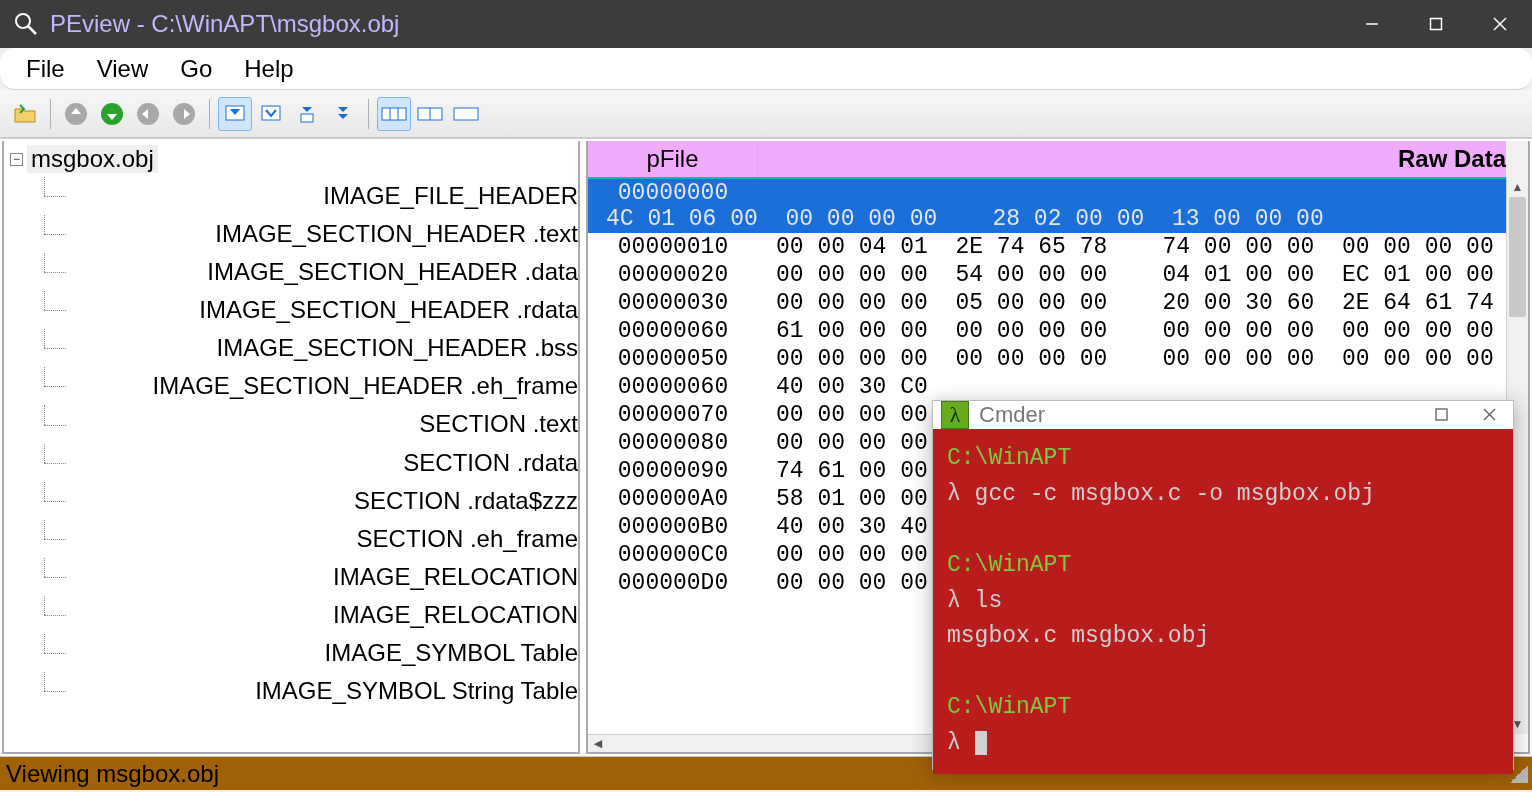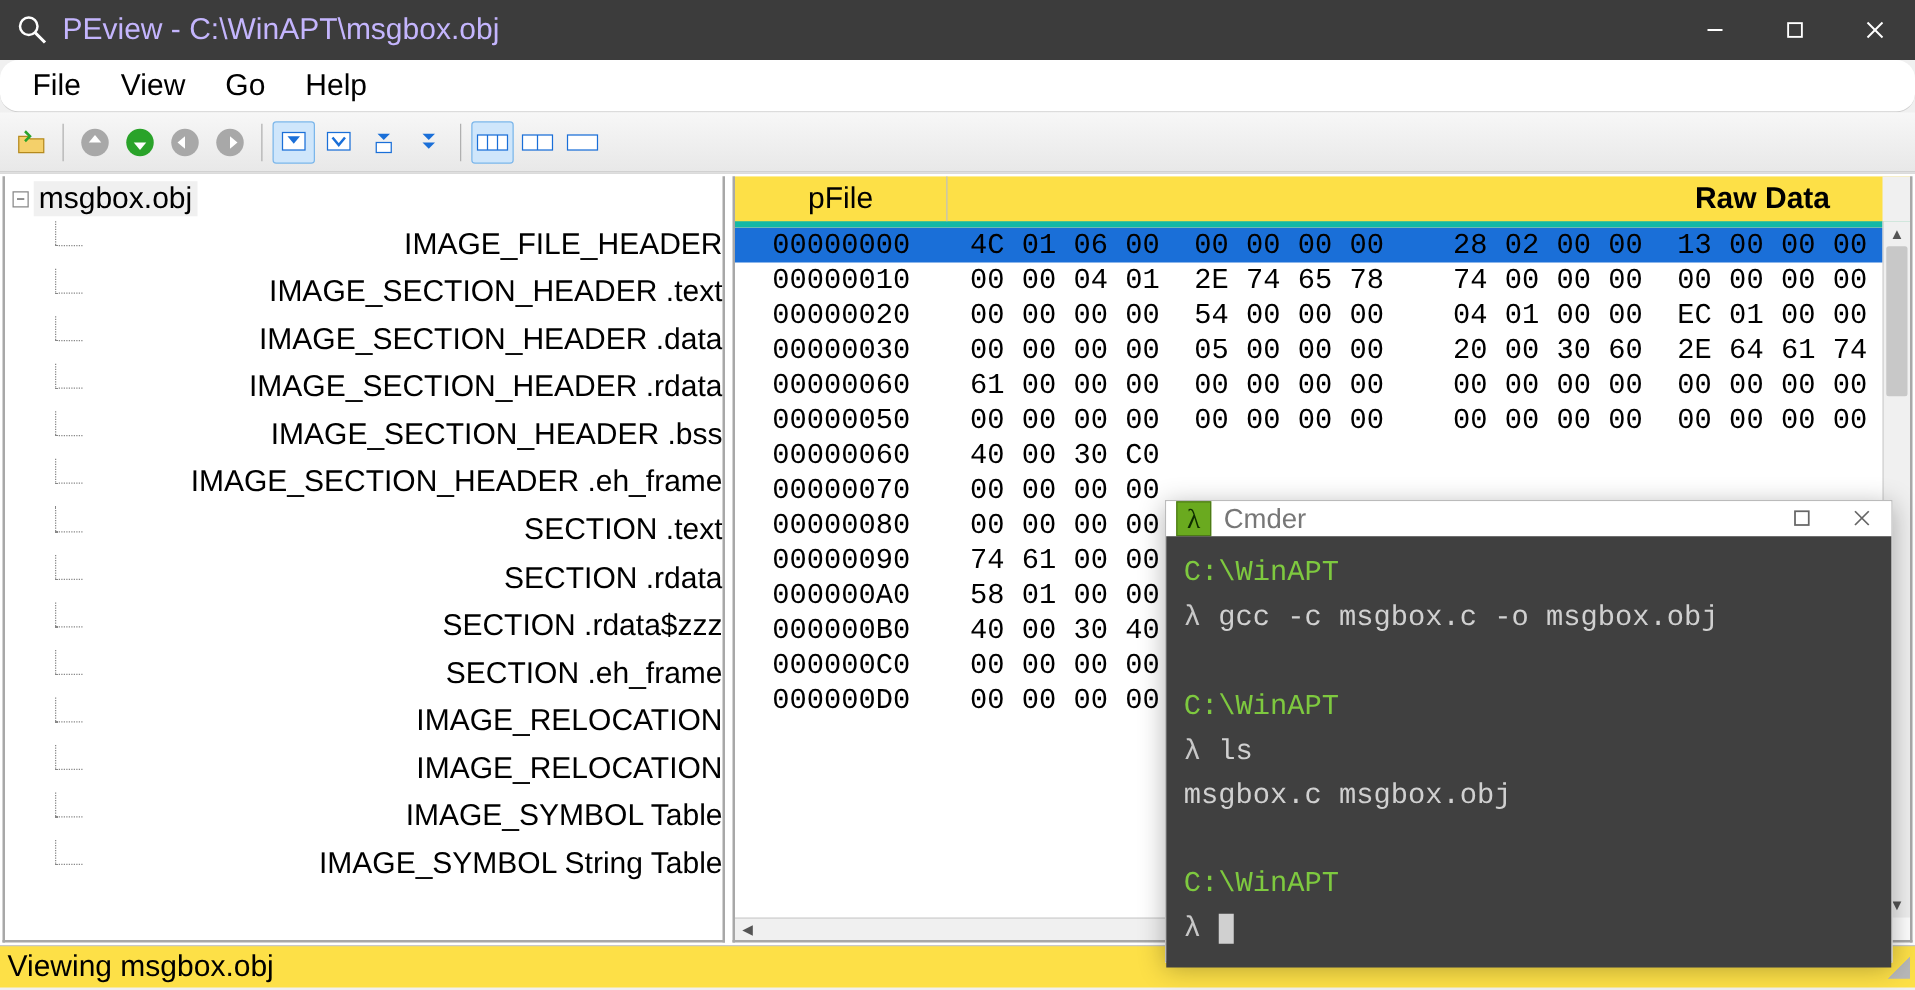--- a/index.html
+++ b/index.html
@@ -125,23 +125,22 @@
     border: 2px solid #a8a8a8;
     border-top:none;
     display:flex; flex-direction:column;
     overflow:hidden;
     position:relative;
     background:#fff;
   }
   .hex-header {
     display:flex;
     font-size: 24px;
-    border-bottom:5px solid #14b8a6;
-    background:#fde047;
-    gap:42px;
+    border-bottom:2px solid #14b8a6;
+    background:#f0abfc;
   }
   .hex-header .col-pfile {
     width: 170px; text-align:center; border-right:1px solid #c0c0c0;
     padding: 4px 0;
   }
   .hex-header .col-raw {
     flex:1; text-align:right; padding:4px 0;font-weight:bold;
   }
   .hex-header .col-scroll { width:22px; background:#f0f0f0; }
   .hex-body {
@@ -155,41 +154,41 @@
     display:flex;
     padding: 1px 0;
   }
   .hex-row .addr {
     width:170px; text-align:center;
   }
   .hex-row .bytes {
     flex:1; padding-left:18px;
     white-space:pre;
   }
-  .hex-row.selected { background:#1a6fd8; color:#000000; }
+  .hex-row.selected { background:#1a6fd8; color:#e5e5e5;flex-direction:column; }
   .hex-vscroll {
     position:absolute; right:0; top:36px; bottom:18px; width:22px;
     background:#f0f0f0; border-left:1px solid #d0d0d0;
     display:flex; flex-direction:column; align-items:center;
   }
   .hex-vscroll .arrow { height:20px; font-size:12px; color:#555; display:flex;align-items:center;}
   .hex-vscroll .track { flex:1; width:100%; position:relative; }
   .hex-vscroll .thumb { position:absolute; top:0; left:2px; right:2px; height:120px; background:#c8c8c8; border-radius:2px;}
   .hex-hscroll {
     position:absolute; left:0; right:22px; bottom:0; height:18px;
     background:#f0f0f0; border-top:1px solid #d0d0d0;
     display:flex; align-items:center;
   }
   .hex-hscroll .arrow { width:20px; text-align:center; font-size:11px; color:#555;}
   .hex-hscroll .track { flex:1;}
 
   
   .statusbar {
     height: 34px;
-    background:#fde047;
+    background:#a16207;
     border-top:1px solid #c8c8c8;
     font-size:24px;
     display:flex; align-items:center;
     padding-left:6px;
     gap:22px;
   }
   .statusbar .grip {
     margin-left:auto; margin-right:4px;
     width:18px; height:18px;
     background:
@@ -215,21 +214,21 @@
     width:28px; height:28px; background:#6aaa1f;
     border:1px solid #4d7a17; margin-right:10px;
     display:flex; align-items:center; justify-content:center;
     color:#0d2d00; font-family: "Cambria Math", serif; font-size:22px;
   }
   .cmder-titlebar .ctitle { flex:1; }
   .cmder-titlebar .cbtn {
     width:48px; text-align:center; color:#666; font-size:18px;
   }
   .cmder-body {
-    flex:1; background:#404040; color:#d0d0d0;
+    flex:1; background:#b91c1c; color:#d0d0d0;
     font-family: "Consolas","Courier New",monospace;
     font-size:23px;
     padding:12px 14px;
     line-height:1.55;
   }
   .cmder-body .path { color:#7ec93f; }
   .cmder-body .prompt { color:#c8c8c8; }
   .cmder-body .cursor {
     display:inline-block; width:12px; height:24px; background:#d0d0d0;
     vertical-align:middle;

